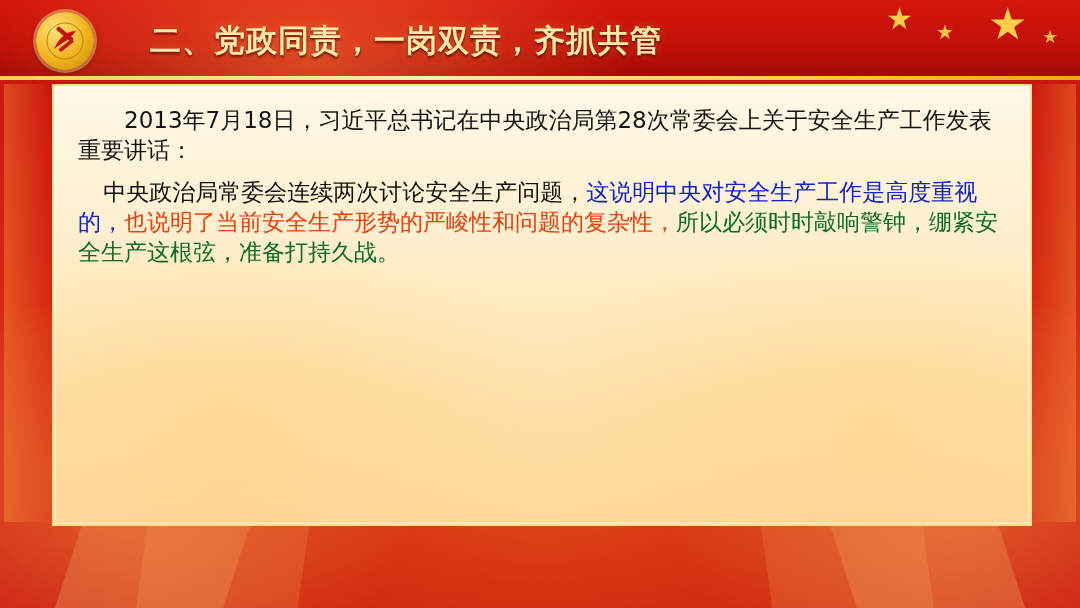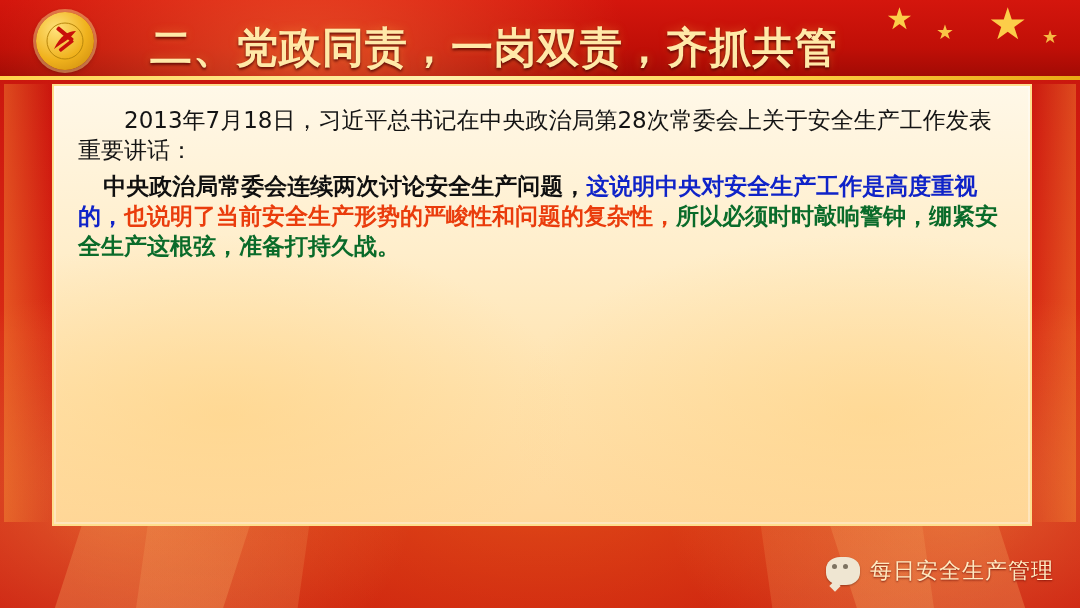--- a/index.html
+++ b/index.html
@@ -37,21 +37,21 @@
     background:radial-gradient(ellipse at 50% 70%,rgba(255,120,60,.55),rgba(255,120,60,0) 65%);
   }
   .emblem{
     position:absolute;left:36px;top:12px;width:58px;height:58px;border-radius:50%;
     background:radial-gradient(circle at 35% 30%,#ffe27a,#f0b21d 55%,#c8860a 100%);
     box-shadow:0 0 0 3px rgba(255,225,140,.45), 0 2px 6px rgba(0,0,0,.45);
     display:flex;align-items:center;justify-content:center;
   }
   .title{
     position:absolute;left:150px;top:20px;width:760px;height:46px;
-    color:#ffe9a8;font-size:42px;font-weight:bold;letter-spacing:1px;
+    color:#ffe9a8;font-size:31px;font-weight:bold;letter-spacing:1px;
     text-shadow:0 2px 3px rgba(80,0,0,.85),0 0 10px rgba(255,180,60,.35);
     white-space:nowrap;
   }
   .star{position:absolute;color:#ffd84d;line-height:1;}
   .s1{left:886px;top:4px;font-size:30px;opacity:.95;}
   .s2{left:936px;top:22px;font-size:20px;opacity:.9;}
   .s3{left:988px;top:2px;font-size:44px;opacity:.95;}
   .s4{left:1042px;top:28px;font-size:18px;opacity:.85;}
 
   
@@ -63,21 +63,21 @@
       linear-gradient(180deg,#fff8e8 0%,#ffeecb 38%,#ffe2ad 70%,#ffd79a 100%);
     border:2px solid #ffdf8e;
     box-shadow:0 0 0 2px rgba(255,255,255,.35) inset;
   }
   .ptext{
     position:absolute;left:24px;top:20px;width:930px;
     font-size:23px;line-height:1.30;color:#111;
     font-family:"DejaVu Sans","Liberation Sans",sans-serif;
   }
   .p1{text-indent:2em;font-weight:normal;color:#141414;}
-  .p2{font-weight:bold;margin-top:6px;text-indent:1.1em;}
+  .p2{font-weight:normal;margin-top:12px;text-indent:1.1em;}
   .b-black{color:#101010;}
   .b-blue{color:#0f23c8;}
   .b-orange{color:#ea3c0c;}
   .b-green{color:#0a6b2a;}
 
   
   .footer{
     position:absolute;right:26px;bottom:22px;display:flex;align-items:center;gap:10px;
   }
   .wxicon{
@@ -133,20 +133,14 @@
 
   <div class="panel">
     <div class="ptext">
       <div class="p1">2013年7月18日，习近平总书记在中央政治局第28次常委会上关于安全生产工作发表重要讲话：</div>
       <div class="p2">
         <span class="b-black">中央政治局常委会连续两次讨论安全生产问题，</span><span class="b-blue">这说明中央对安全生产工作是高度重视的，</span><span class="b-orange">也说明了当前安全生产形势的严峻性和问题的复杂性，</span><span class="b-green">所以必须时时敲响警钟，绷紧安全生产这根弦，准备打持久战。</span>
       </div>
     </div>
   </div>
 
-  <div class="footer">
-    <div class="wxicon">
-        <div class="wxtail"></div>
-      </div>
-    <div class="ftext">每日安全生产管理</div>
-  </div>
 
 </div>
 
 </body></html>

